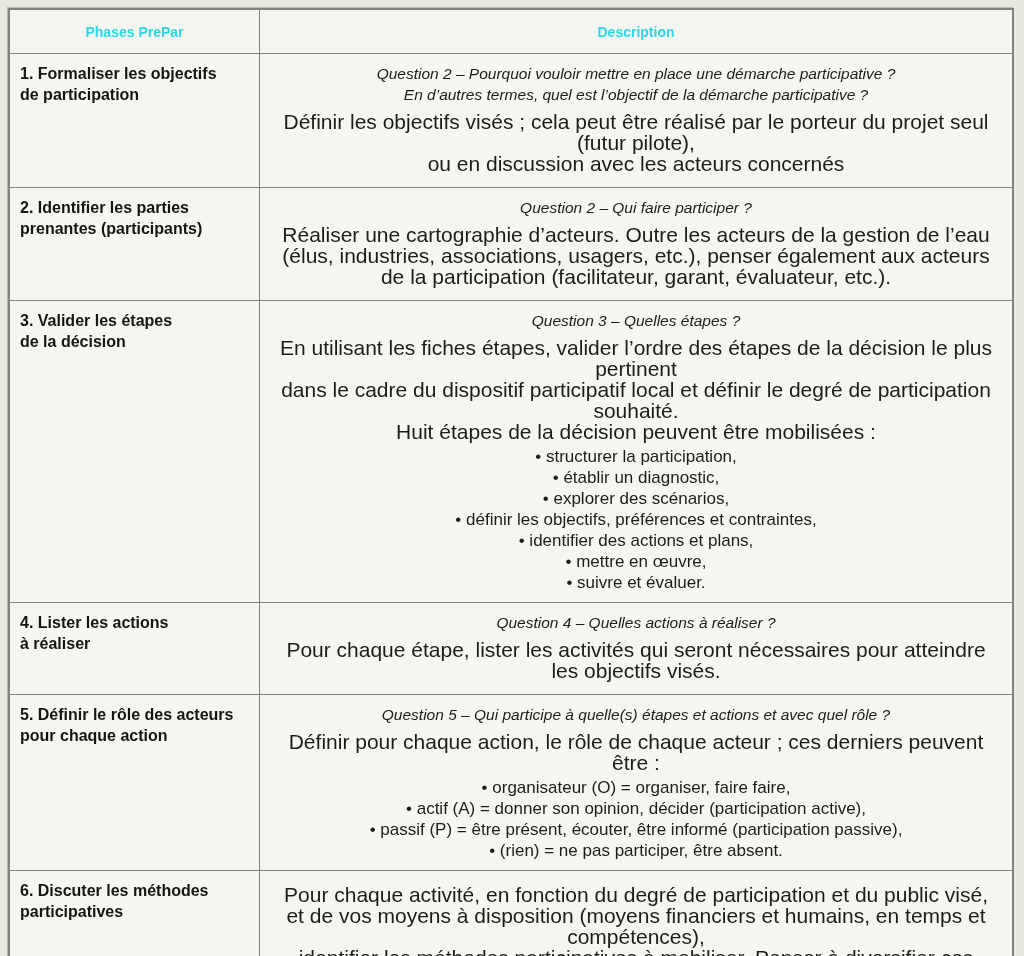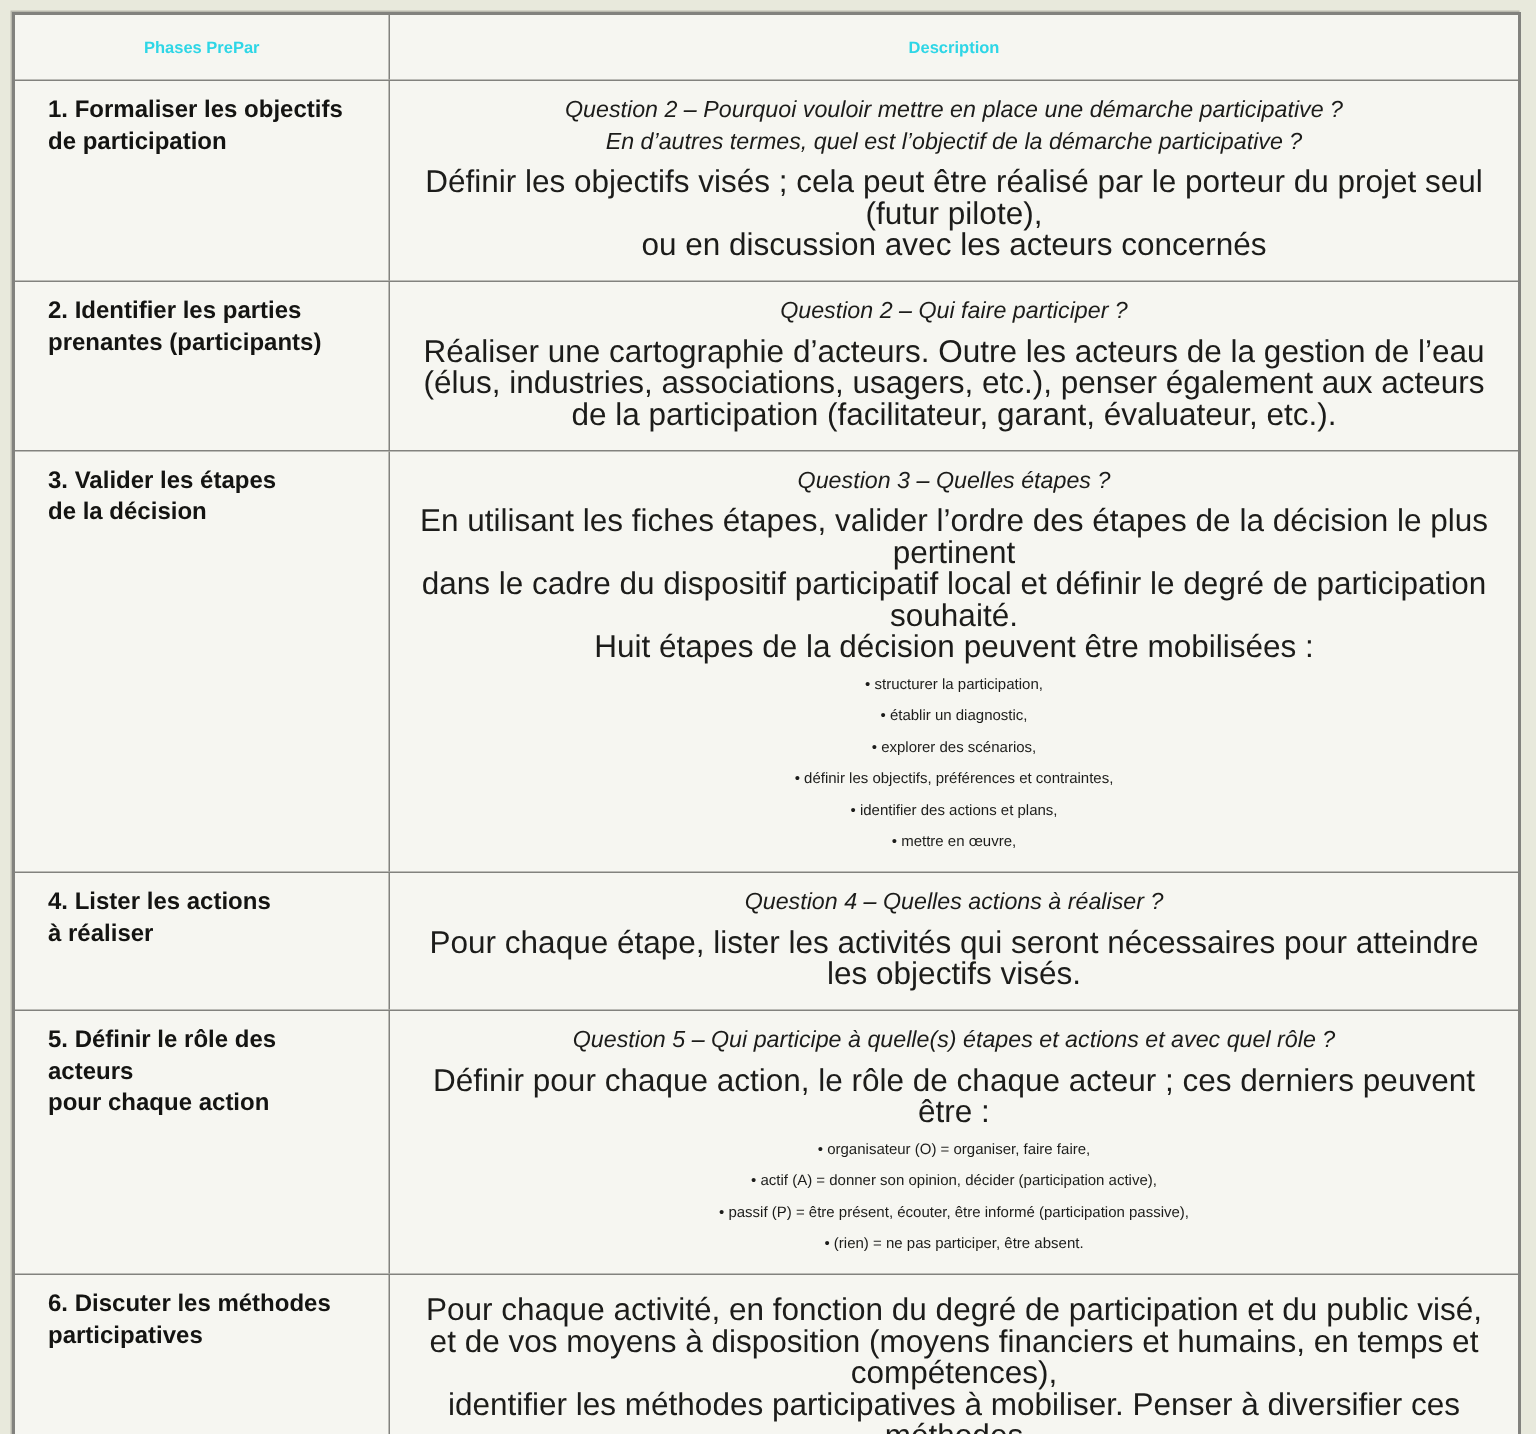--- a/index.html
+++ b/index.html
@@ -21,34 +21,34 @@
     box-shadow: -1px -1px 0 #b9b9ae;
   }
   .row {
     display: grid;
     grid-template-columns: 250px 1fr;
   }
   .row + .row { border-top: 1.5px solid #82827e; }
   .cell { min-width: 0; }
   .cell.left {
     border-right: 1.5px solid #82827e;
-    padding: 9px 22px;
+    padding: 9px 10px;
   }
   .cell.right { padding: 9px 13px; text-align: center; }
   .row.header .cell {
     display: flex;
     align-items: center;
     justify-content: center;
     padding: 0;
     height: 43px;
   }
   .header-label {
     color: #2ed6e6;
     font-weight: bold;
-    font-size: 11px;
+    font-size: 14px;
   }
   .phase {
     font-weight: bold;
     font-size: 16px;
     line-height: 21px;
     white-space: pre-line;
     color: #141412;
   }
   .question {
     font-style: italic;
@@ -60,21 +60,21 @@
   .body-text {
     font-size: 21px;
     line-height: 21px;
     white-space: pre-line;
     margin: 4px;
   }
   ul.bullets {
     margin: 0;
     padding: 0;
     list-style: none;
-    font-size: 10px;
+    font-size: 17px;
     line-height: 21px;
   }
   ul.bullets li::before { content: "\2022\00a0"; }
 </style>
 </head>
 <body>
 
 <div class="table-wrap">
   <div class="row header">
     <div class="cell left">
@@ -117,20 +117,21 @@
       <p class="body-text">En utilisant les fiches étapes, valider l’ordre des étapes de la décision le plus pertinent
 dans le cadre du dispositif participatif local et définir le degré de participation souhaité.
 Huit étapes de la décision peuvent être mobilisées :</p>
       <ul class="bullets">
           <li>structurer la participation,</li>
           <li>établir un diagnostic,</li>
           <li>explorer des scénarios,</li>
           <li>définir les objectifs, préférences et contraintes,</li>
           <li>identifier des actions et plans,</li>
           <li>mettre en œuvre,</li>
+          <li>suivre et évaluer.</li>
         </ul>
     </div>
   </div>
 
   <div class="row">
     <div class="cell left phase">4. Lister les actions
 à réaliser</div>
     <div class="cell right">
       <p class="question">Question 4 – Quelles actions à réaliser ?</p>
       <p class="body-text">Pour chaque étape, lister les activités qui seront nécessaires pour atteindre

